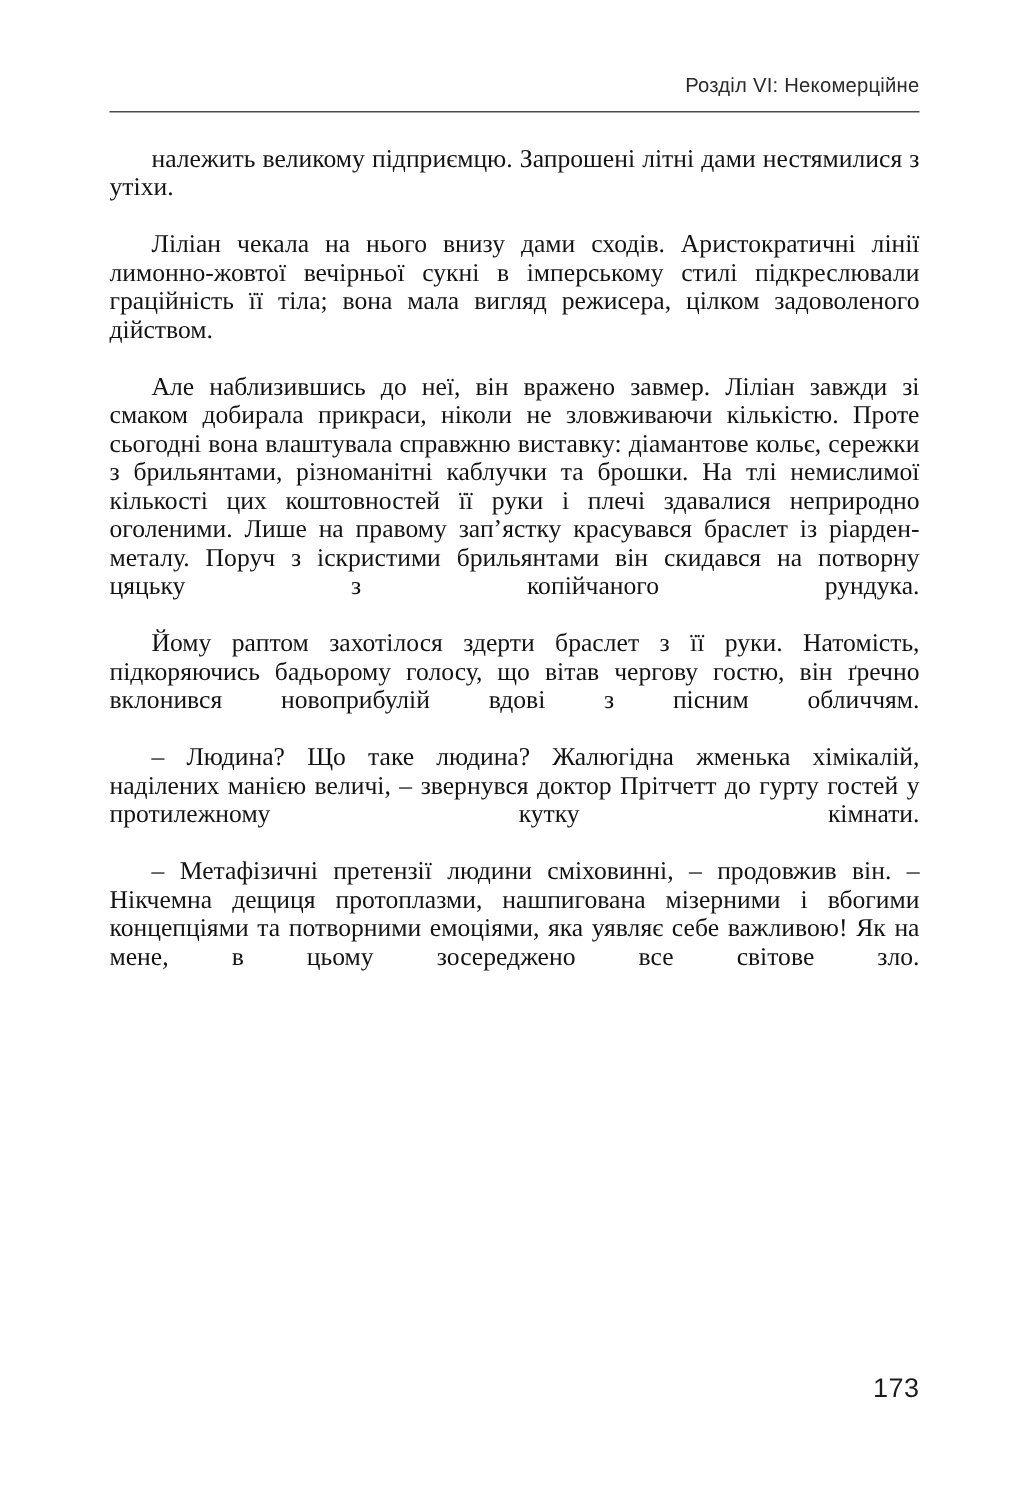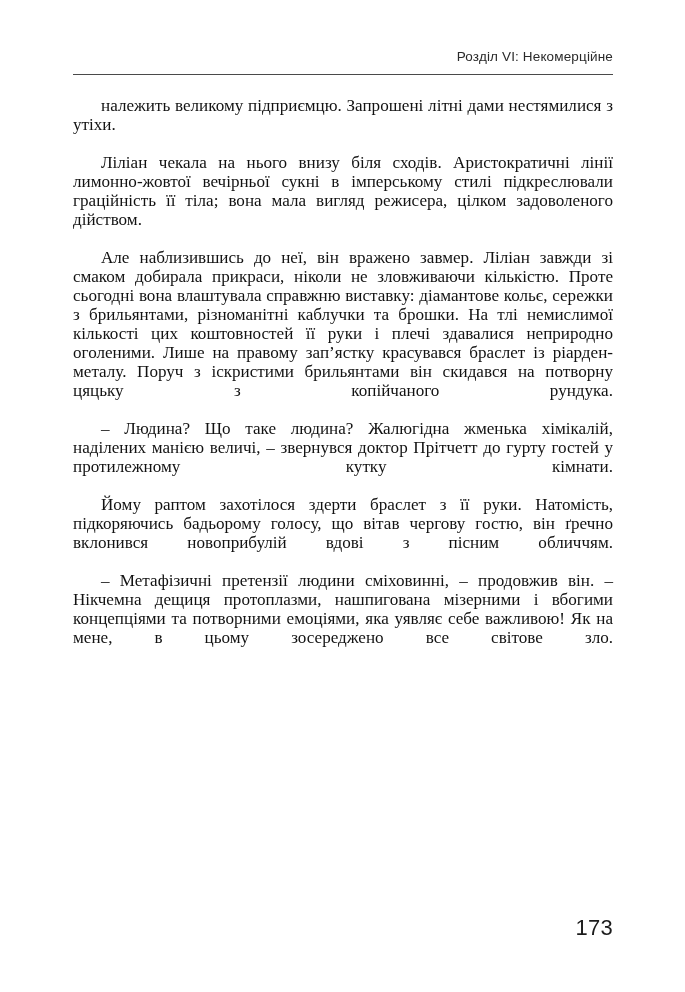--- a/index.html
+++ b/index.html
@@ -77,38 +77,38 @@
   }
 
   
   .folio {
     position: absolute;
     left: 73px;
     top: 915px;
     width: 540px;
     text-align: right;
     font-family: "Liberation Sans", "DejaVu Sans", sans-serif;
-    font-size: 22px;
+    font-size: 18px;
     color: #1c1c1c;
     letter-spacing: 0.3px;
   }
 </style>
 </head>
 <body>
 
 <div class="page">
 
   <div class="running-head">Розділ VI: Некомерційне</div>
 
   <div class="head-rule"></div>
 
   <div class="textblock" id="textblock">
       <p class="para">належить великому підприємцю. Запрошені літні дами нестямилися з утіхи.</p>
-      <p class="para">Ліліан чекала на нього внизу біля сходів. Аристократичні лінії лимонно-жовтої вечірньої сукні в імперському стилі підкреслювали граційність її тіла; вона мала вигляд режисера, цілком задоволеного дійством.</p>
+      <p class="para">Ліліан чекала на нього внизу дами сходів. Аристократичні лінії лимонно-жовтої вечірньої сукні в імперському стилі підкреслювали граційність її тіла; вона мала вигляд режисера, цілком задоволеного дійством.</p>
       <p class="para">Але наблизившись до неї, він вражено завмер. Ліліан завжди зі смаком добирала прикраси, ніколи не зловживаючи кількістю. Проте сьогодні вона влаштувала справжню виставку: діамантове кольє, сережки з брильянтами, різноманітні каблучки та брошки. На тлі немислимої кількості цих коштовностей її руки і плечі здавалися неприродно оголеними. Лише на правому зап’ястку красувався браслет із ріарден-металу. Поруч з іскристими брильянтами він скидався на потворну цяцьку з копійчаного рундука.</p>
+      <p class="para">Йому раптом захотілося здерти браслет з її руки. Натомість, підкоряючись бадьорому голосу, що вітав чергову гостю, він ґречно вклонився новоприбулій вдові з пісним обличчям.</p>
       <p class="para">– Людина? Що таке людина? Жалюгідна жменька хімікалій, наділених манією величі, – звернувся доктор Прітчетт до гурту гостей у протилежному кутку кімнати.</p>
-      <p class="para">Йому раптом захотілося здерти браслет з її руки. Натомість, підкоряючись бадьорому голосу, що вітав чергову гостю, він ґречно вклонився новоприбулій вдові з пісним обличчям.</p>
       <p class="para">– Метафізичні претензії людини сміховинні, – продовжив він. – Нікчемна дещиця протоплазми, нашпигована мізерними і вбогими концепціями та потворними емоціями, яка уявляє себе важливою! Як на мене, в цьому зосереджено все світове зло.</p>
     </div>
 
   <div class="folio">173</div>
 
 </div>
 
 </body></html>

